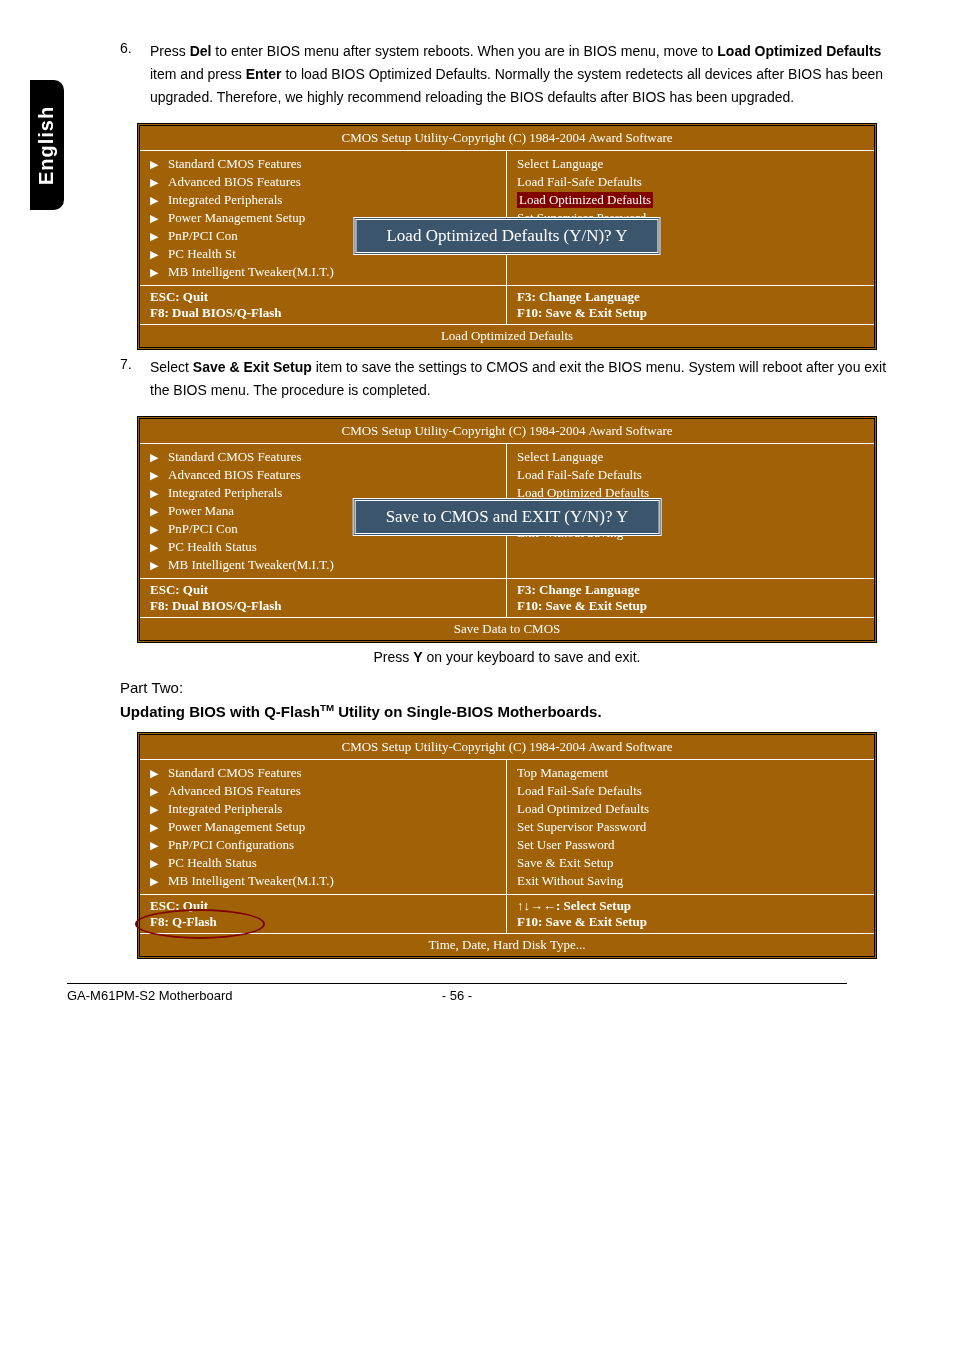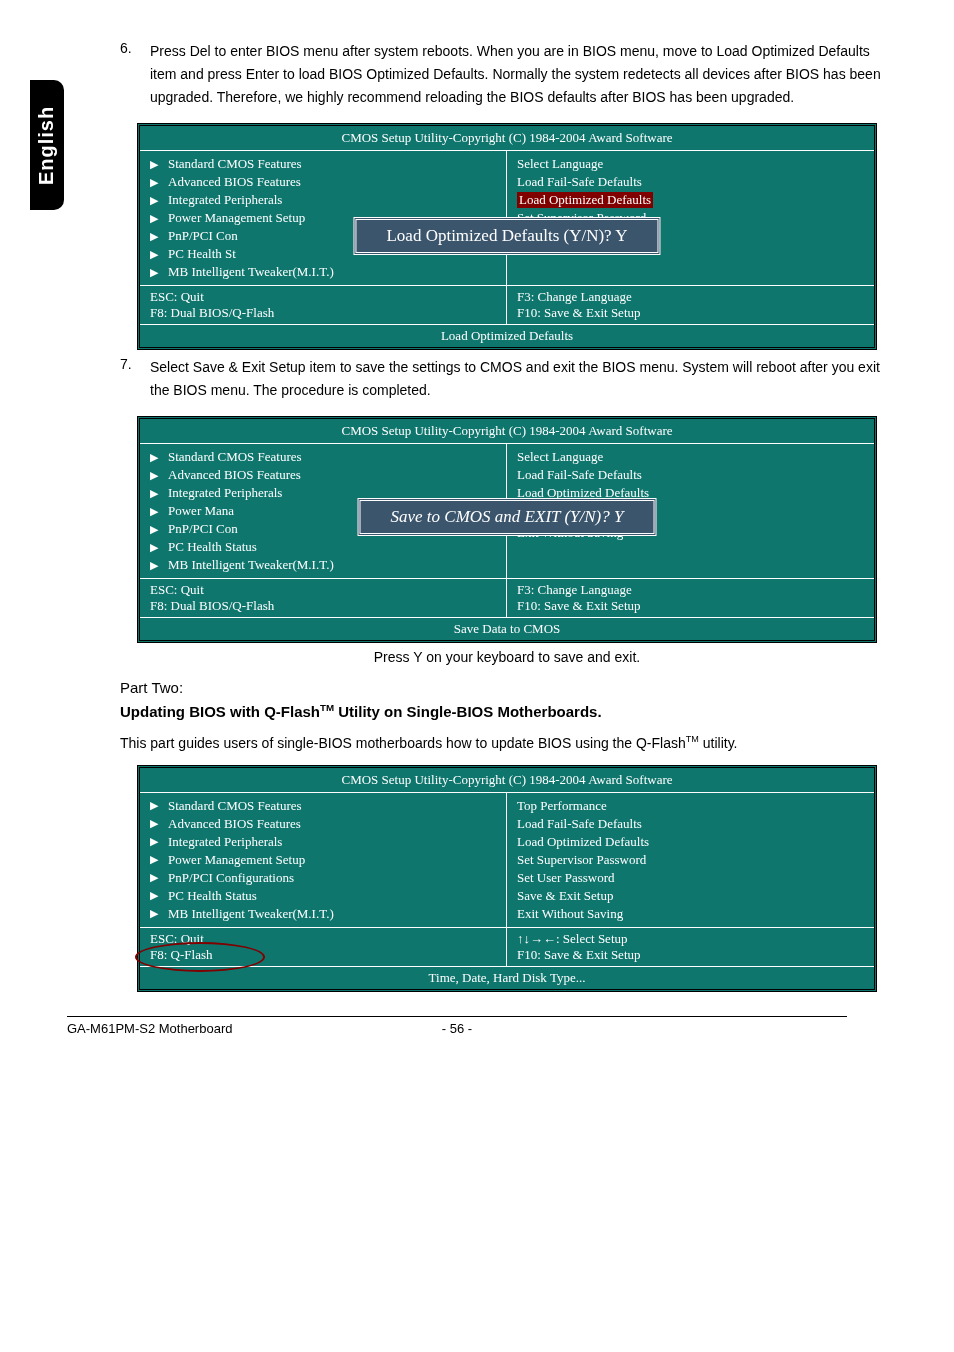--- a/index.html
+++ b/index.html
@@ -5,32 +5,32 @@
   * { box-sizing: border-box; margin: 0; padding: 0; }
   body { font-family: Arial, Helvetica, sans-serif; font-size: 14px; background: #fff; color: #000; width: 954px; margin: 0 auto; padding: 40px 60px 20px 20px; position: relative; }
   .side-tab { position: absolute; left: 30px; top: 80px; width: 34px; height: 130px; background: #000; border-top-right-radius: 10px; border-bottom-right-radius: 10px; display: flex; align-items: center; justify-content: center; }
   .side-tab span { transform: rotate(-90deg); color: #fff; font-weight: bold; font-size: 20px; letter-spacing: 1px; }
   .content { margin-left: 100px; }
   ol.main-list { list-style: none; }
   ol.main-list > li { display: flex; margin-bottom: 14px; }
   .num { width: 30px; flex-shrink: 0; }
   .step-body { flex: 1; }
   .step-body p { line-height: 1.65; }
-  b { font-weight: normal; }
+  b { font-weight: bold; }
   .bios-box { width: 740px; margin: 10px auto 6px auto; }
-  .bios-outer { border: 3px double #000; background: #0f766e; color: #fff; font-family: 'Times New Roman', serif; font-size: 13px; }
+  .bios-outer { border: 3px double #000; background: #a16207; color: #fff; font-family: 'Times New Roman', serif; font-size: 13px; }
   .bios-title { text-align: center; padding: 4px 0; border-bottom: 1px solid #fff; }
   .bios-body { display: flex; position: relative; }
   .bios-col { width: 50%; padding: 4px 10px; }
   .bios-col.left { border-right: 1px solid #fff; }
   .bios-row { padding: 1px 0; display: flex; align-items: center; }
   .tri { width: 18px; display: inline-block; font-size: 11px; }
   .hl { background: #800000; color: #fff; padding: 0 2px; display: inline-block; }
   .bios-keys { display: flex; border-top: 1px solid #fff; }
-  .bios-keys .bios-col { padding: 3px 10px; }
+  .bios-keys .bios-col { padding: 3px 10px; font-weight: bold; }
   .bios-footer { text-align: center; padding: 3px 0; border-top: 1px solid #fff; }
   .dialog { position: absolute; left: 50%; transform: translateX(-50%); background: #3b556d; border: 3px double #fff; padding: 6px 30px; font-size: 17px; white-space: nowrap; z-index: 5; }
   .caption { text-align: center; margin: 4px 0 14px 0; font-size: 14px; }
   .part-head { font-weight: normal; margin: 4px 0 6px 0; font-size: 15px; }
   .sub-head { font-weight: bold; margin-bottom: 12px; font-size: 15px; }
   .tm { font-size: 0.65em; vertical-align: super; }
   .para { line-height: 1.6; margin-bottom: 10px; }
   .ellipse { position: absolute; border: 2px solid #800000; border-radius: 50%; z-index: 4; pointer-events: none; }
   .page-footer { display: flex; justify-content: space-between; font-size: 13px; margin-top: 24px; padding-top: 4px; border-top: 1px solid #000; width: 780px; margin-left: auto; margin-right: auto; }
   .page-footer .pgnum { position: absolute; left: 50%; transform: translateX(-50%); }
@@ -187,40 +187,39 @@
           <div class="bios-row">
               <span></span>
             </div>
           <div class="bios-row">
               <span class="hl">Save &amp; Exit Setup</span>
             </div>
           <div class="bios-row">
               <span>Exit Without Saving</span>
             </div>
         </div>
-        <div class="dialog" style="top:54px;font-style:italic;">Save to CMOS and EXIT (Y/N)? Y</div>
+        <div class="dialog" style="top:54px;">Save to CMOS and EXIT (Y/N)? Y</div>
       </div>
       <div class="bios-keys">
         <div class="bios-col left">
           <div>ESC: Quit</div>
           <div>F8: Dual BIOS/Q-Flash</div>
         </div>
         <div class="bios-col">
           <div>F3: Change Language</div>
           <div>F10: Save &amp; Exit Setup</div>
         </div>
       </div>
       <div class="bios-footer">Save Data to CMOS</div>
     </div>
   </div>
   <p class="caption"><span>Press </span><b>Y</b><span> on your keyboard to save and exit.</span></p>
 
   <div class="part-head">Part Two:</div>
   <div class="sub-head"><span>Updating BIOS with Q-Flash</span><span class="tm">TM</span><span> Utility on Single-BIOS Motherboards.</span></div>
-  <p class="para"><span>This part guides users of single-BIOS motherboards how to update BIOS using the Q-Flash</span><span class="tm">TM</span><span> utility.</span></p>
 
   <div class="bios-box" style="position:relative;">
     <div class="bios-outer">
       <div class="bios-title">CMOS Setup Utility-Copyright (C) 1984-2004 Award Software</div>
       <div class="bios-body">
         <div class="bios-col left">
           <div class="bios-row">
               <span class="tri">▶</span>
               <span>Standard CMOS Features</span>
             </div>
@@ -244,21 +243,21 @@
               <span class="tri">▶</span>
               <span>PC Health Status</span>
             </div>
           <div class="bios-row">
               <span class="tri">▶</span>
               <span>MB Intelligent Tweaker(M.I.T.)</span>
             </div>
         </div>
         <div class="bios-col">
           <div class="bios-row">
-              <span>Top Performance</span>
+              <span>Top Management</span>
             </div>
           <div class="bios-row">
               <span>Load Fail-Safe Defaults</span>
             </div>
           <div class="bios-row">
               <span>Load Optimized Defaults</span>
             </div>
           <div class="bios-row">
               <span>Set Supervisor Password</span>
             </div>

